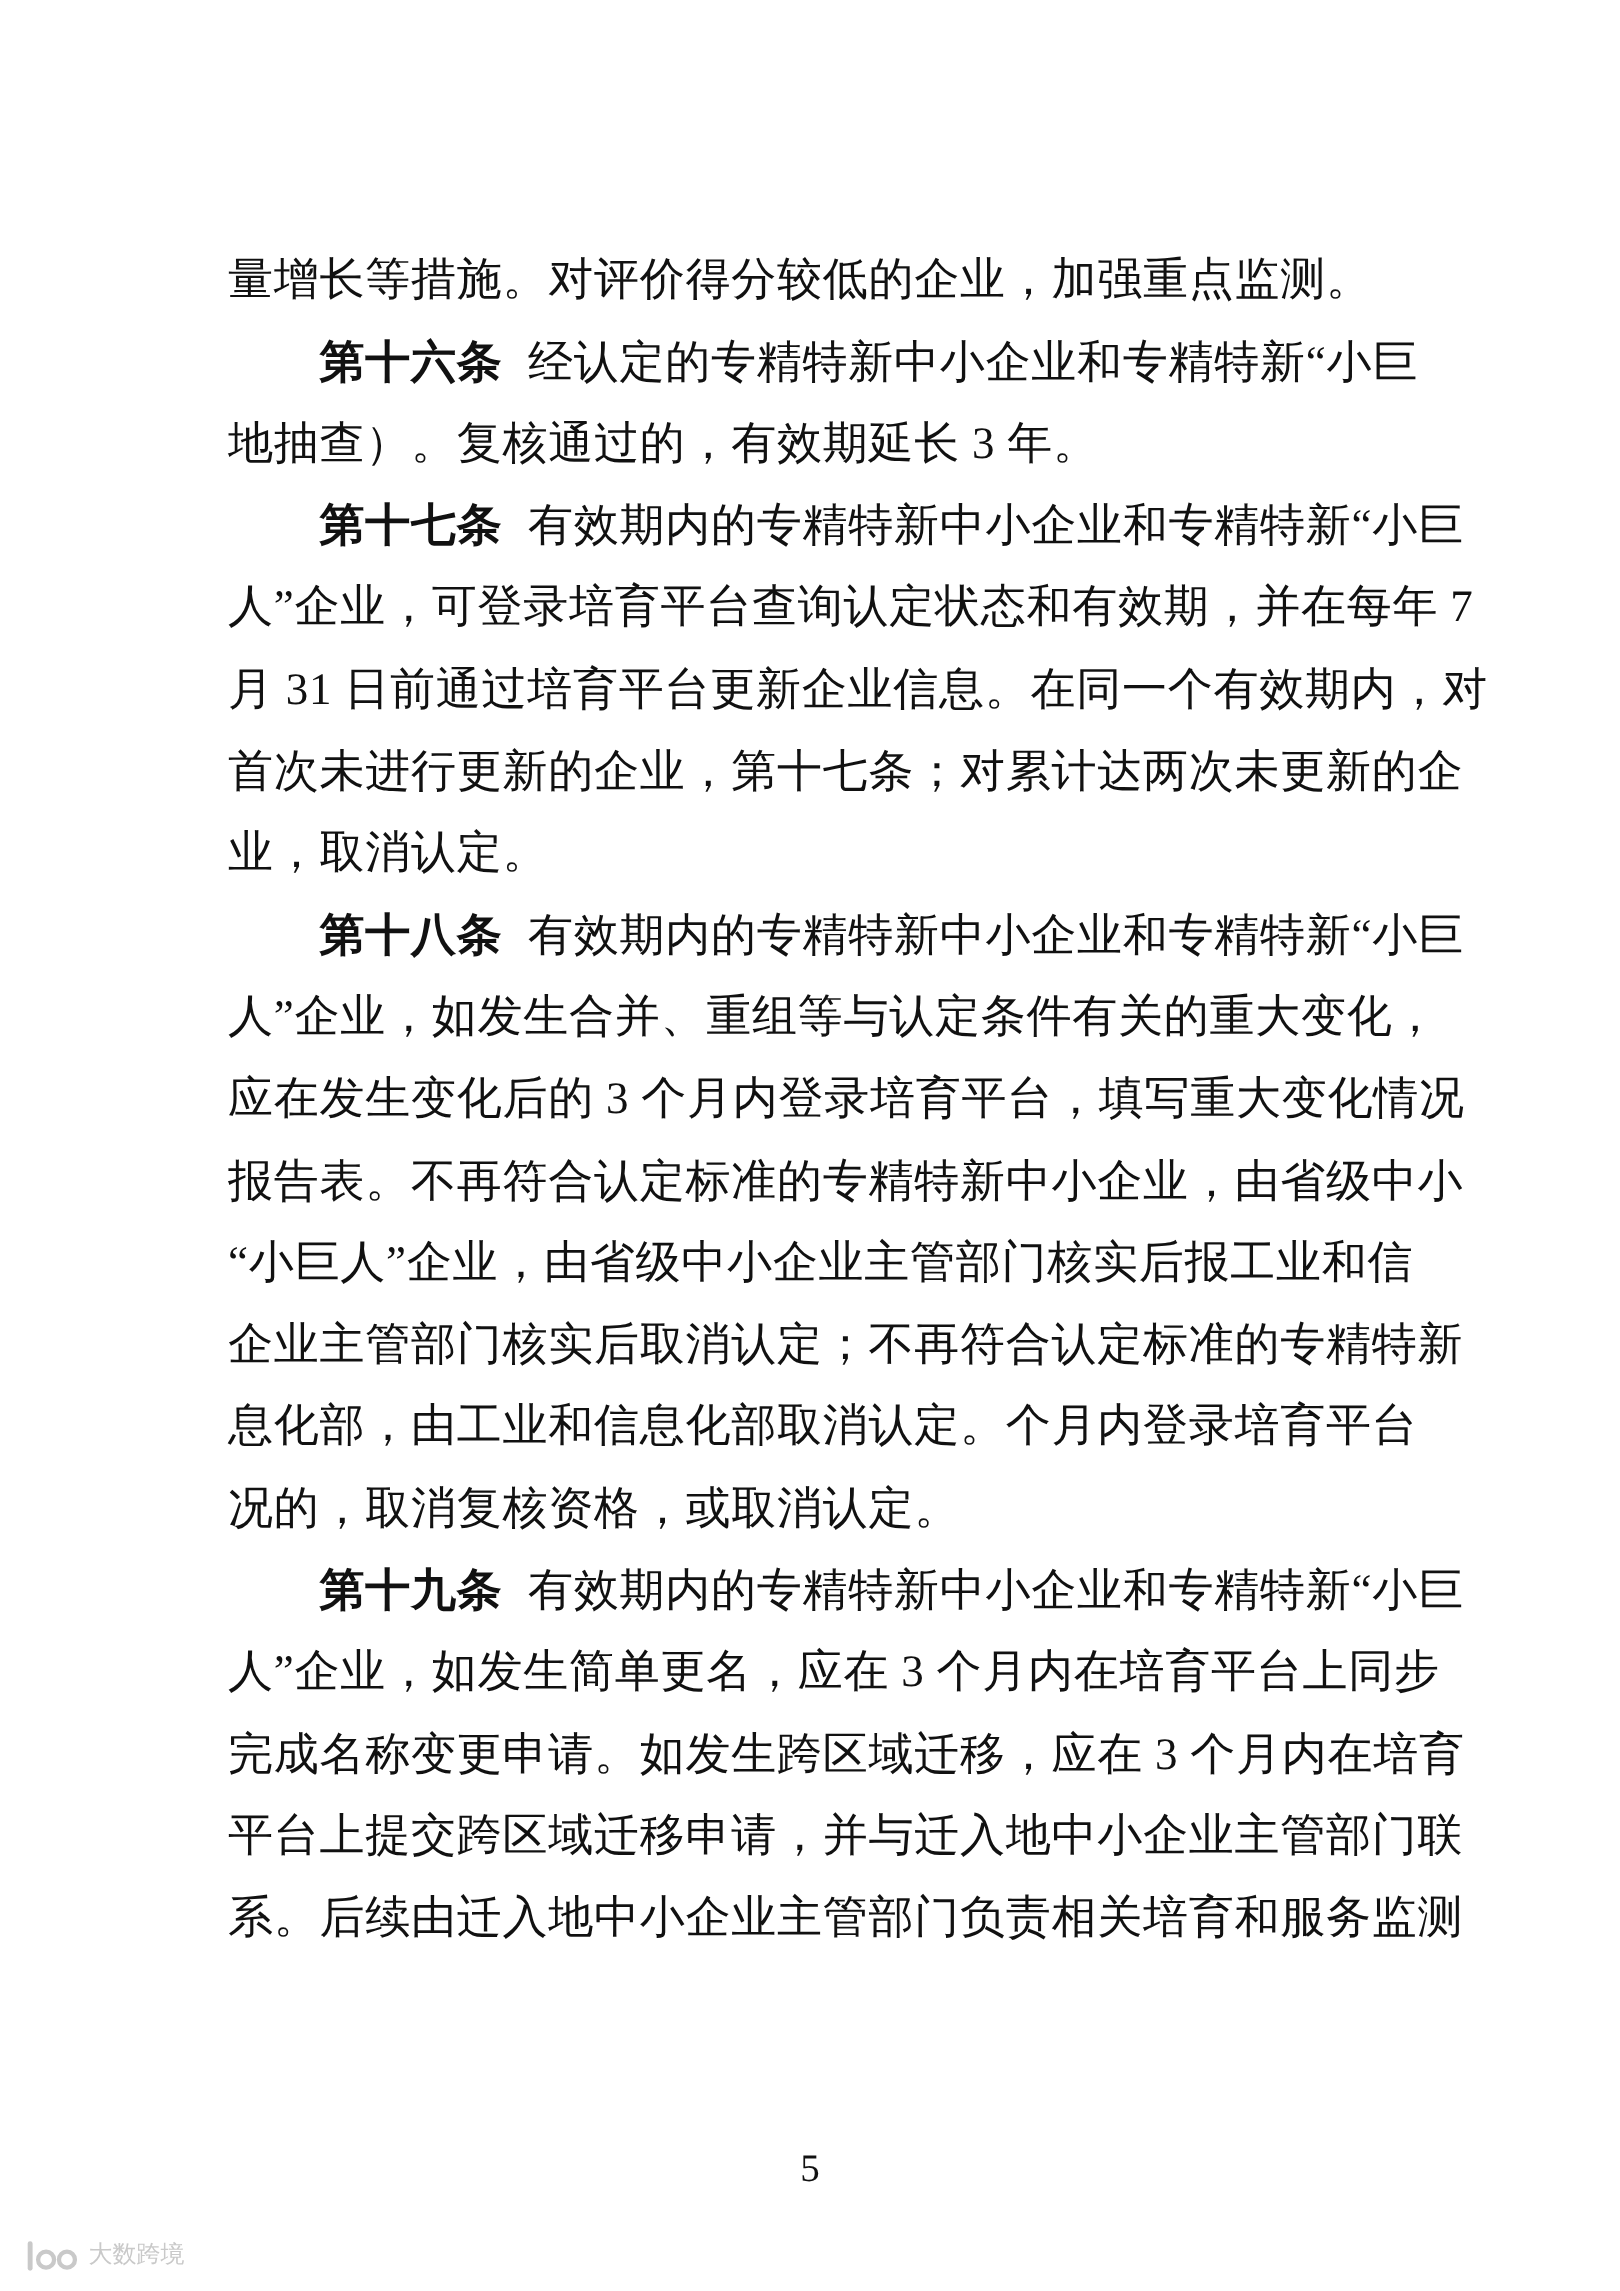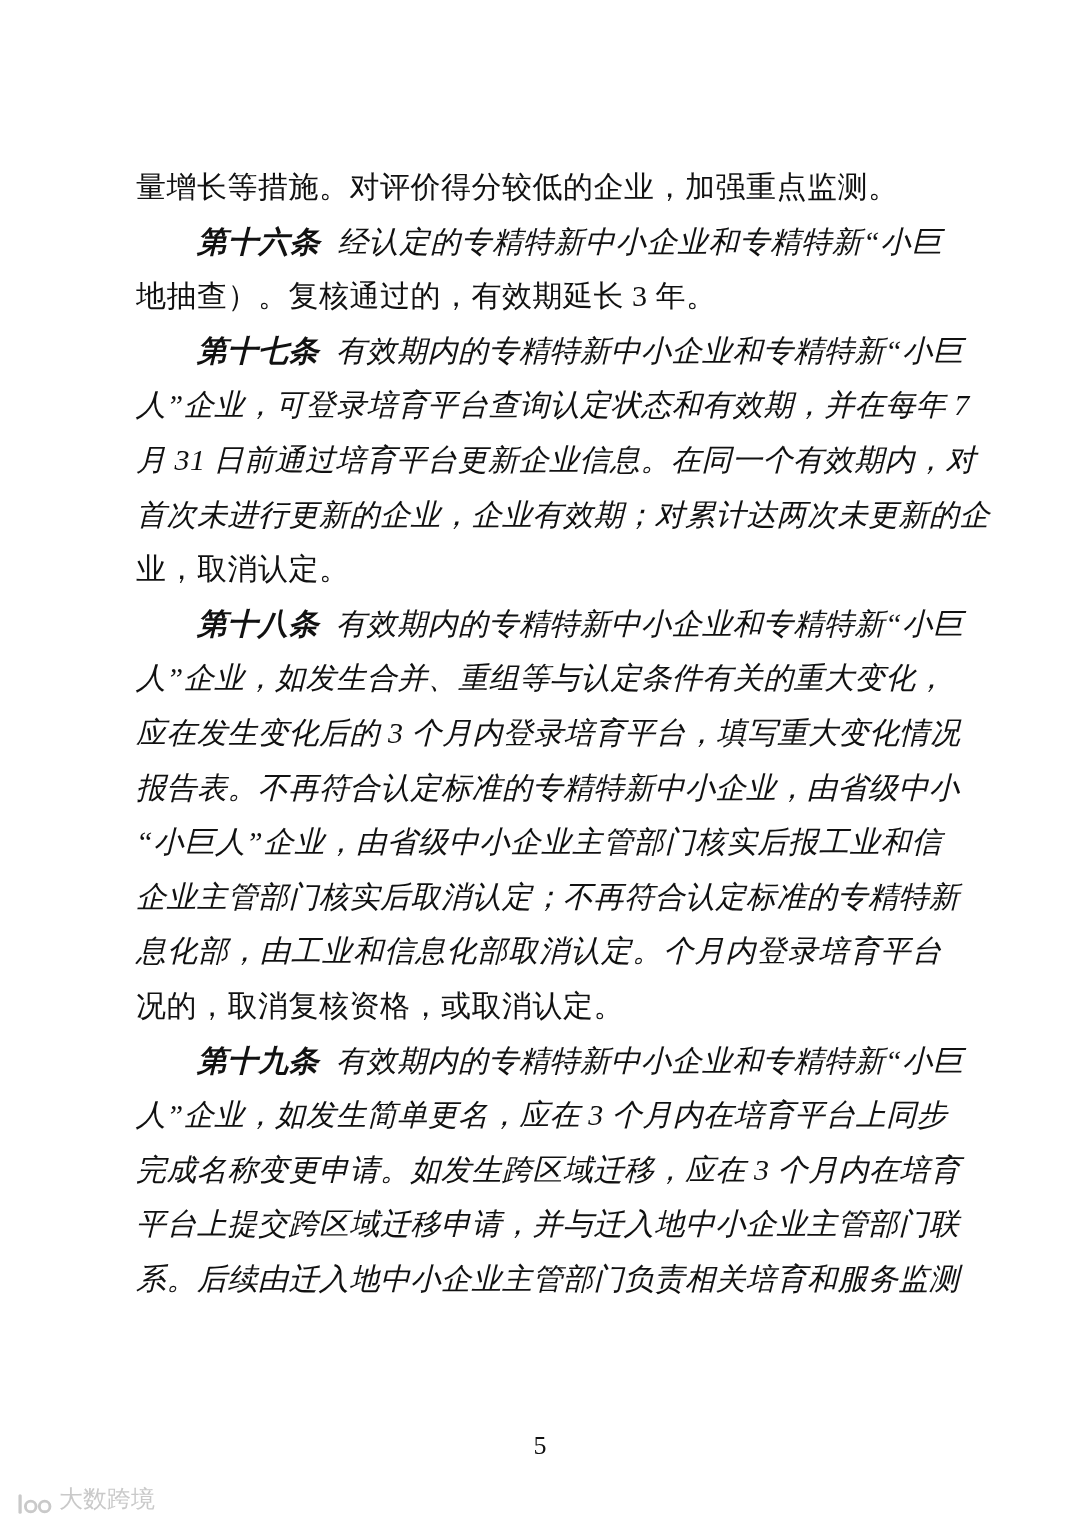--- a/index.html
+++ b/index.html
@@ -13,35 +13,34 @@
     color: #111111;
   }
   .page {
     position: absolute;
     inset: 0;
     background: #ffffff;
   }
   .content {
     position: absolute;
     top: 160px;
-    left: 136px;
+    left: 152px;
     right: 138px;
   }
   .line {
     font-size: 30px;
     line-height: 54.6px;
     height: 54.6px;
     white-space: nowrap;
     letter-spacing: 0.5px;
     text-align: left;
   }
   .line.justify {
     text-align: justify;
     text-align-last: justify;
-    font-style: italic;
   }
   .line.indent {
     padding-left: 61px;
   }
   .lead {
     font-weight: bold;
     margin-right: 17px;
   }
   .footer {
     position: absolute;
@@ -52,24 +51,24 @@
   }
   .page-number {
     font-size: 26px;
     color: #111111;
   }
   .watermark {
     position: absolute;
     left: 16px;
     bottom: 12px;
     display: flex;
-    align-items: flex-end;
+    align-items: flex-start;
     gap: 7px;
     color: #c9c9c9;
-    font-size: 24px;
+    font-size: 16px;
     font-family: "Liberation Sans", "DejaVu Sans", sans-serif;
     user-select: none;
   }
   .wm-icon { display: inline-flex; align-items: flex-end; }
 </style>
 </head>
 <body>
 
 <div class="page">
 
@@ -80,21 +79,21 @@
 
 
   <div class="line"><span class="rest">地抽查）。复核通过的，有效期延长 3 年。</span></div>
 
   <div class="line indent justify"><span class="lead">第十七条</span><span class="rest">有效期内的专精特新中小企业和专精特新“小巨</span></div>
 
   <div class="line justify"><span class="rest">人”企业，可登录培育平台查询认定状态和有效期，并在每年 7</span></div>
 
   <div class="line justify"><span class="rest">月 31 日前通过培育平台更新企业信息。在同一个有效期内，对</span></div>
 
-  <div class="line justify"><span class="rest">首次未进行更新的企业，企业有效期；对累计达两次未更新的企</span></div>
+  <div class="line justify"><span class="rest">首次未进行更新的企业，第十七条；对累计达两次未更新的企</span></div>
 
   <div class="line"><span class="rest">业，取消认定。</span></div>
 
   <div class="line indent justify"><span class="lead">第十八条</span><span class="rest">有效期内的专精特新中小企业和专精特新“小巨</span></div>
 
   <div class="line justify"><span class="rest">人”企业，如发生合并、重组等与认定条件有关的重大变化，</span></div>
 
   <div class="line justify"><span class="rest">应在发生变化后的 3 个月内登录培育平台，填写重大变化情况</span></div>
 
   <div class="line justify"><span class="rest">报告表。不再符合认定标准的专精特新中小企业，由省级中小</span></div>

